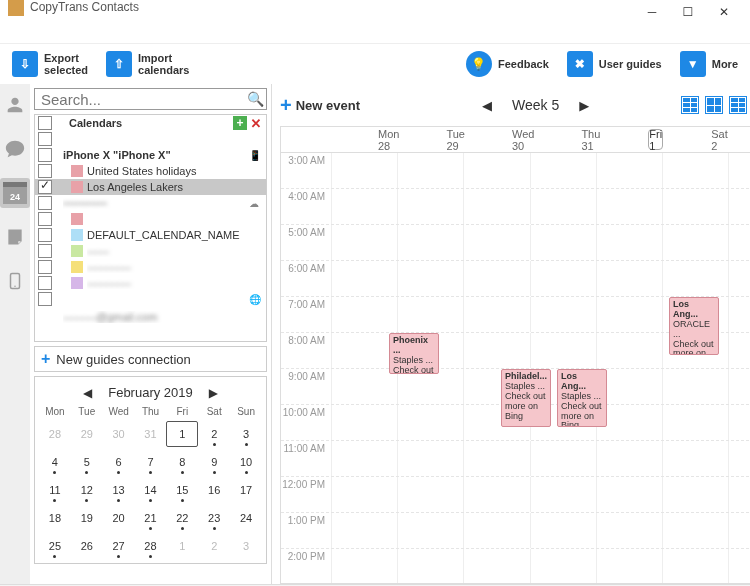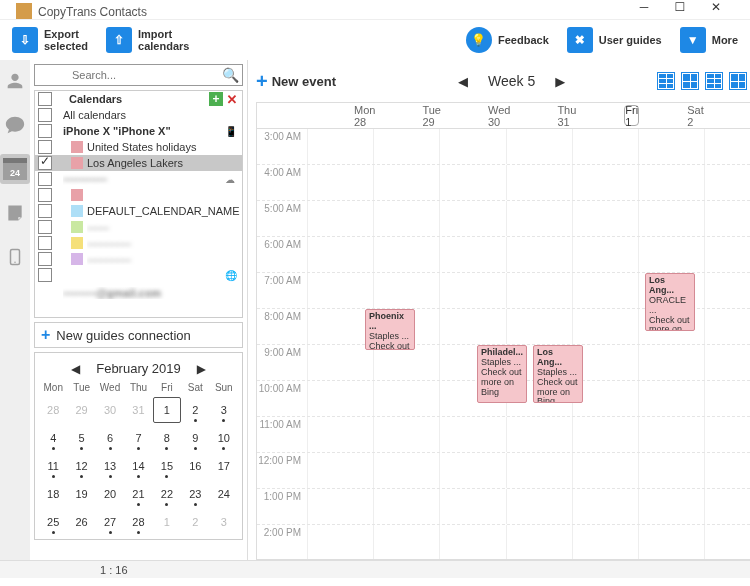--- a/index.html
+++ b/index.html
@@ -1,19 +1,19 @@
 <!DOCTYPE html>
 <html><head>
 <meta charset="utf-8">
 <style>
 * { box-sizing: border-box; margin: 0; padding: 0; font-family: "Segoe UI", Tahoma, sans-serif; }
 body { width: 750px; height: 586px; background: #fff; overflow: hidden; font-size: 12px; color: #333; }
 
 
-.titlebar { height: 20px; display: flex; align-items: flex-end; padding: 0 16px; background: #fff; border-bottom: 1px solid #eee; }
+.titlebar { height: 44px; display: flex; align-items: flex-start; padding: 0 8px; background: #fff; border-bottom: 1px solid #eee; }
 .titlebar .app-icon { width: 16px; height: 16px; background: #d49c4a; margin-right: 6px; }
 .titlebar .title { flex: 1; font-size: 12px; color: #555; }
 .win-btn { width: 36px; height: 24px; display: flex; align-items: center; justify-content: center; cursor: pointer; color: #333; }
 
 
 .toolbar { height: 40px; display: flex; align-items: center; padding: 4px 8px; gap: 10px; }
 .tb-btn { display: flex; align-items: center; gap: 6px; padding: 2px 4px; cursor: pointer; }
 .tb-icon { width: 26px; height: 26px; background: #1e88e5; border-radius: 3px; display: flex; align-items: center; justify-content: center; color: #fff; font-weight: bold; }
 .tb-text { line-height: 1.1; font-size: 11px; font-weight: bold; color: #333; }
 .tb-spacer { flex: 1; }
@@ -21,21 +21,21 @@
 
 .main { display: flex; height: calc(586px - 28px - 40px - 18px); }
 .rail { width: 42px; background: #efefef; display: flex; flex-direction: column; align-items: center; padding-top: 6px; gap: 14px; }
 .rail-btn { width: 30px; height: 30px; display: flex; align-items: center; justify-content: center; cursor: pointer; color: #9e9e9e; border-radius: 3px; }
 .rail-btn.active { background: #c7c7c7; }
 .rail-cal { width: 24px; height: 22px; background: #9e9e9e; color: #fff; font-size: 9px; display: flex; align-items: flex-end; justify-content: center; border-top: 5px solid #777; font-weight: bold; padding-bottom: 2px; }
 
 
 .side { width: 242px; border-right: 1px solid #ddd; display: flex; flex-direction: column; padding: 4px 4px 0 4px; gap: 4px; }
 .search { display: flex; border: 1px solid #999; height: 22px; }
-.search input { border: none; flex: 1; padding: 0 6px; font-size: 11px; color: #999; outline: none; margin-left: 31px; }
+.search input { border: none; flex: 1; padding: 0 6px; font-size: 15px; color: #999; outline: none; }
 .search .mag { width: 22px; display: flex; align-items: center; justify-content: center; color: #1e88e5; font-size: 14px; }
 
 .cal-list { border: 1px solid #ccc; flex-shrink: 0; height: 228px; overflow: hidden; }
 .cal-row { display: flex; align-items: center; height: 16px; font-size: 11px; }
 .cal-row .cb { width: 14px; height: 14px; border: 1px solid #888; margin: 0 3px; flex-shrink: 0; background: #fff; position: relative; }
 .cal-row .cb.checked::after { content: "✓"; position: absolute; top: -3px; left: 1px; font-size: 12px; color: #333; }
 .cal-row .swatch { width: 12px; height: 12px; margin-right: 4px; flex-shrink: 0; }
 .cal-row .txt { flex: 1; white-space: nowrap; overflow: hidden; }
 .cal-row .right-ico { width: 14px; margin-right: 3px; color: #888; }
 .cal-row.header { background: #fff; font-weight: bold; }
@@ -171,21 +171,20 @@
         <div class="txt">Calendars</div>
         <div class="hdr-actions">
           <div class="plus-ico">+</div>
           <div class="x-ico">✕</div>
         </div>
       </div>
       <div id="cal-rows">
           <div class="cal-row">
             <div class="cb"></div>
             <div style="width: 8px;"></div>
-            <div class="txt">All calendars</div>
           </div>
           <div class="cal-row">
             <div class="cb"></div>
             <div style="width: 8px;"></div>
             <div class="txt" style="font-weight: bold;">iPhone X "iPhone X"</div>
             <div class="right-ico" style="font-size: 10px;">📱</div>
           </div>
           <div class="cal-row">
             <div class="cb"></div>
             <div style="width: 16px;"></div>
@@ -229,21 +228,21 @@
           </div>
           <div class="cal-row">
             <div class="cb"></div>
             <div style="width: 16px;"></div>
             <div class="swatch" style="background: rgb(214, 182, 232);"></div>
             <div class="txt blur">————</div>
           </div>
           <div class="cal-row">
             <div class="cb"></div>
             <div style="width: 8px;"></div>
-            <div class="txt blur" style="font-weight: bold; margin-top: 36px;">———@gmail.com</div>
+            <div class="txt blur" style="font-weight: normal; margin-top: 36px;">———@gmail.com</div>
             <div class="right-ico" style="font-size: 10px;">🌐</div>
           </div>
         </div>
     </div>
 
     <div class="new-conn">
       <span class="plus">+</span>
       <span>New guides connection</span>
     </div>
 

